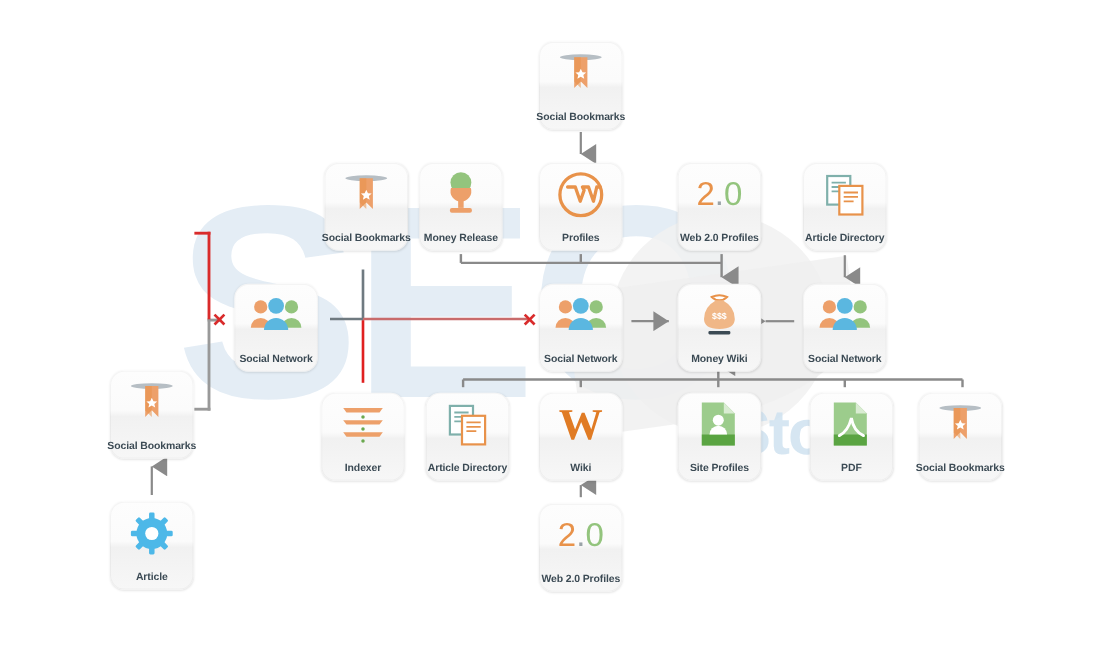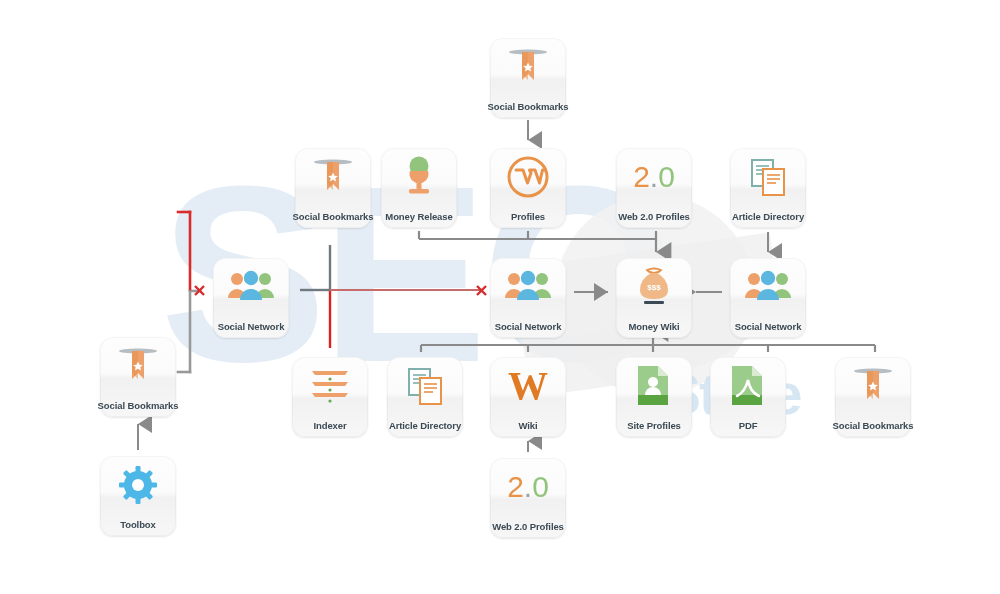--- a/index.html
+++ b/index.html
@@ -224,21 +224,21 @@
           <rect x="1" y="17.5" width="7" height="5" rx="1.2"></rect>
           <rect x="32" y="17.5" width="7" height="5" rx="1.2"></rect>
           <rect x="17.5" y="1" width="5" height="7" rx="1.2" transform="rotate(45 20 20)"></rect>
           <rect x="17.5" y="32" width="5" height="7" rx="1.2" transform="rotate(45 20 20)"></rect>
           <rect x="1" y="17.5" width="7" height="5" rx="1.2" transform="rotate(45 20 20)"></rect>
           <rect x="32" y="17.5" width="7" height="5" rx="1.2" transform="rotate(45 20 20)"></rect>
         </g>
         <circle cx="20" cy="20" r="6" fill="#ffffff"></circle>
       </svg>
     </div>
-    <div class="caption">Toolbox</div>
+    <div class="caption">Article</div>
   </div>
 
   <div class="node" style="left:213px;top:258px">
     <div class="glyph">
       <svg width="48" height="34" viewBox="0 0 48 34">
         <circle cx="10" cy="9" r="6" fill="#eda06a"></circle>
         <path d="M1,28 a9,9 0 0 1 18,0 Z" fill="#eda06a"></path>
         <circle cx="38" cy="9" r="6" fill="#93c47d"></circle>
         <path d="M29,28 a9,9 0 0 1 18,0 Z" fill="#93c47d"></path>
         <circle cx="24" cy="8" r="7.2" fill="#5bb7e0"></circle>
@@ -412,21 +412,21 @@
         <path d="M3,2 h20 l10,10 v29 h-30 Z" fill="#9ccc8c"></path>
         <path d="M23,2 l10,10 h-10 Z" fill="#d9ecd2"></path>
         <rect x="3" y="31" width="30" height="10" fill="#5aa442"></rect>
         <circle cx="18" cy="18" r="5" fill="#ffffff"></circle>
         <path d="M10,31 a8,8 0 0 1 16,0 Z" fill="#ffffff"></path>
       </svg>
     </div>
     <div class="caption">Site Profiles</div>
   </div>
 
-  <div class="node" style="left:710px;top:357px">
+  <div class="node" style="left:736px;top:357px">
     <div class="glyph">
       <svg width="38" height="44" viewBox="0 0 38 44">
         <path d="M3,2 h20 l10,10 v29 h-30 Z" fill="#9ccc8c"></path>
         <path d="M23,2 l10,10 h-10 Z" fill="#d9ecd2"></path>
         <rect x="3" y="31" width="30" height="10" fill="#5aa442"></rect>
         <path d="M8,32 q8,-4 11,-16 q2,12 11,16" fill="none" stroke="#ffffff" stroke-width="2.6" stroke-linecap="round"></path>
       </svg>
     </div>
     <div class="caption">PDF</div>
   </div>

